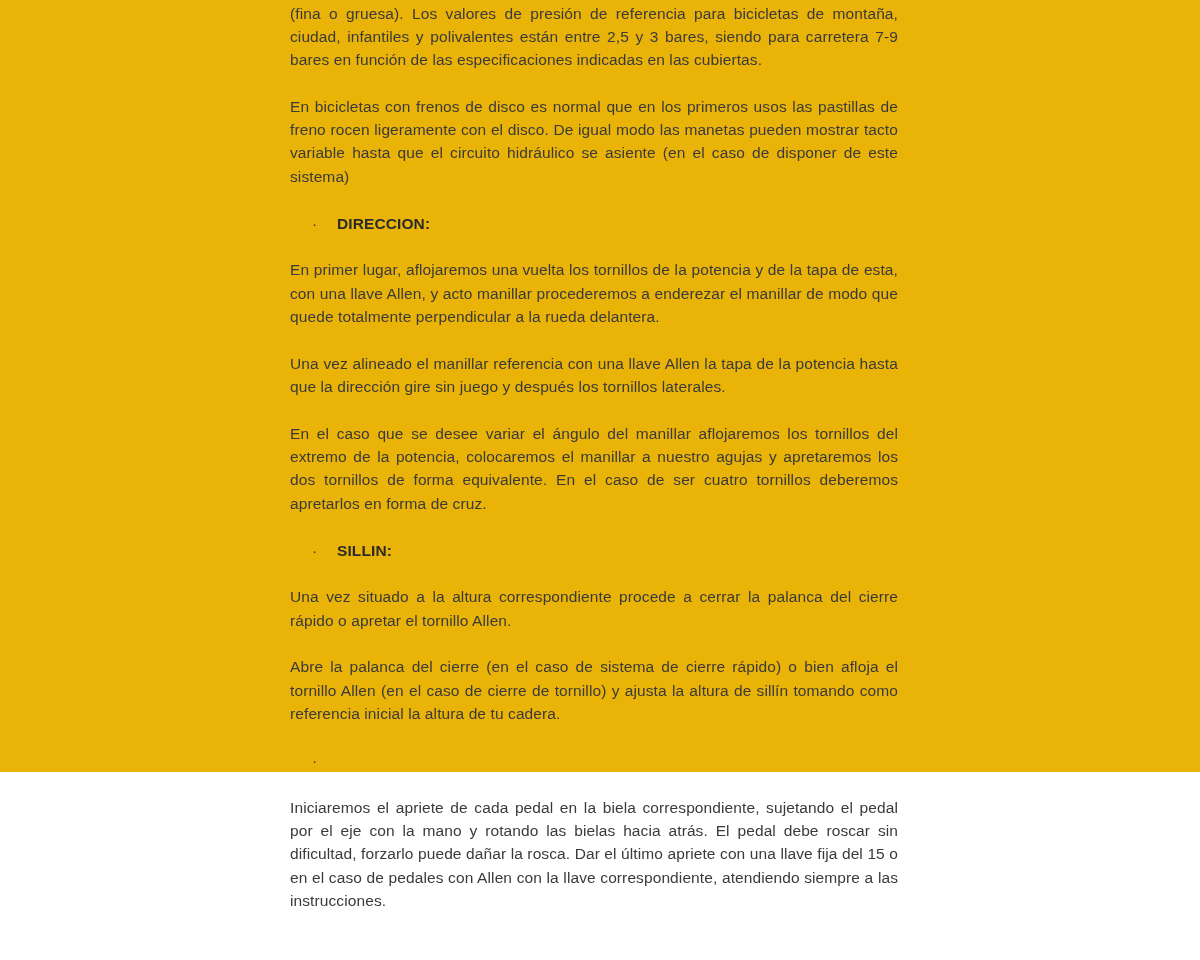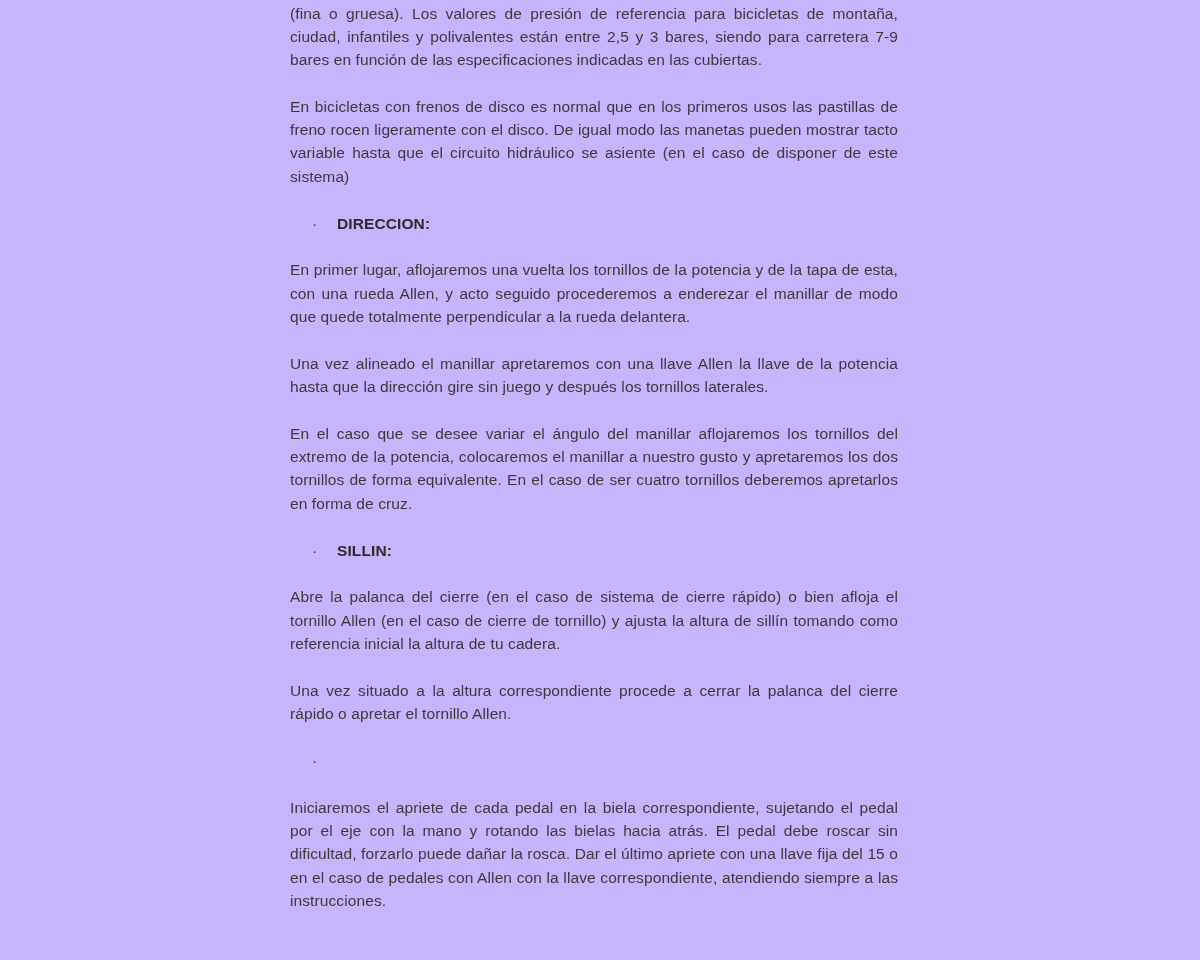--- a/index.html
+++ b/index.html
@@ -7,22 +7,22 @@
     padding: 0;
     background: #ffffff;
     width: 1200px;
     height: 960px;
     overflow: hidden;
     font-family: "Liberation Sans", sans-serif;
   }
   .page {
     position: relative;
     width: 1200px;
-    height: 960px;
-    background: #c4b5fd;
+    height: 772px;
+    background: #eab308;
   }
   .text-column {
     position: absolute;
     left: 290px;
     top: 0;
     width: 608px;
     padding-top: 1.5px;
     color: #3a3a3a;
     font-size: 15.5px;
     line-height: 23.3px;
@@ -58,34 +58,34 @@
   <div class="text-column" id="doc-body">
   <p class="para">(fina o gruesa). Los valores de presión de referencia para bicicletas de montaña, ciudad, infantiles y polivalentes están entre 2,5 y 3 bares, siendo para carretera 7-9 bares en función de las especificaciones indicadas en las cubiertas.</p>
 
   <p class="para">En bicicletas con frenos de disco es normal que en los primeros usos las pastillas de freno rocen ligeramente con el disco. De igual modo las manetas pueden mostrar tacto variable hasta que el circuito hidráulico se asiente (en el caso de disponer de este sistema)</p>
 
   <div class="bullet-heading">
     <span class="bullet">·</span>
     <span class="heading-text">DIRECCION:</span>
   </div>
 
-  <p class="para">En primer lugar, aflojaremos una vuelta los tornillos de la potencia y de la tapa de esta, con una rueda Allen, y acto seguido procederemos a enderezar el manillar de modo que quede totalmente perpendicular a la rueda delantera.</p>
+  <p class="para">En primer lugar, aflojaremos una vuelta los tornillos de la potencia y de la tapa de esta, con una llave Allen, y acto manillar procederemos a enderezar el manillar de modo que quede totalmente perpendicular a la rueda delantera.</p>
 
-  <p class="para">Una vez alineado el manillar apretaremos con una llave Allen la llave de la potencia hasta que la dirección gire sin juego y después los tornillos laterales.</p>
+  <p class="para">Una vez alineado el manillar referencia con una llave Allen la tapa de la potencia hasta que la dirección gire sin juego y después los tornillos laterales.</p>
 
-  <p class="para">En el caso que se desee variar el ángulo del manillar aflojaremos los tornillos del extremo de la potencia, colocaremos el manillar a nuestro gusto y apretaremos los dos tornillos de forma equivalente. En el caso de ser cuatro tornillos deberemos apretarlos en forma de cruz.</p>
+  <p class="para">En el caso que se desee variar el ángulo del manillar aflojaremos los tornillos del extremo de la potencia, colocaremos el manillar a nuestro agujas y apretaremos los dos tornillos de forma equivalente. En el caso de ser cuatro tornillos deberemos apretarlos en forma de cruz.</p>
 
   <div class="bullet-heading">
     <span class="bullet">·</span>
     <span class="heading-text">SILLIN:</span>
   </div>
 
+  <p class="para">Una vez situado a la altura correspondiente procede a cerrar la palanca del cierre rápido o apretar el tornillo Allen.</p>
+
   <p class="para">Abre la palanca del cierre (en el caso de sistema de cierre rápido) o bien afloja el tornillo Allen (en el caso de cierre de tornillo) y ajusta la altura de sillín tomando como referencia inicial la altura de tu cadera.</p>
-
-  <p class="para">Una vez situado a la altura correspondiente procede a cerrar la palanca del cierre rápido o apretar el tornillo Allen.</p>
 
   <div class="bullet-heading">
     <span class="bullet">·</span>
   </div>
 
 
   <p class="para">Iniciaremos el apriete de cada pedal en la biela correspondiente, sujetando el pedal por el eje con la mano y rotando las bielas hacia atrás. El pedal debe roscar sin dificultad, forzarlo puede dañar la rosca. Dar el último apriete con una llave fija del 15 o en el caso de pedales con Allen con la llave correspondiente, atendiendo siempre a las instrucciones.</p>
 </div>
 </div>
 

